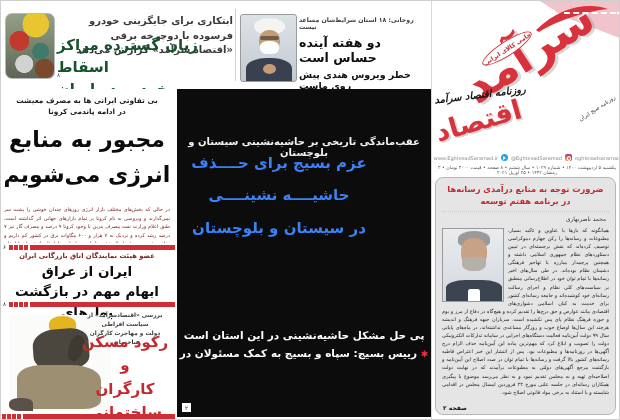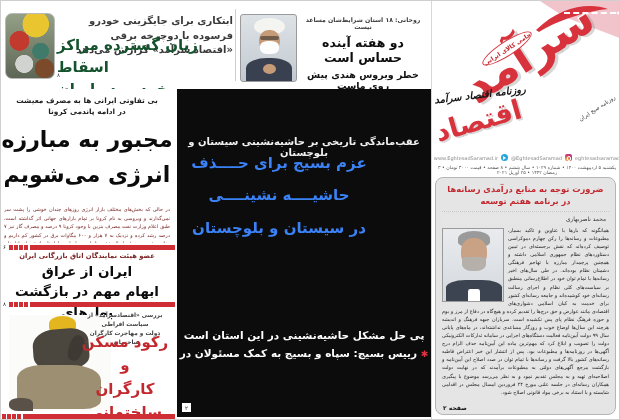--- a/index.html
+++ b/index.html
@@ -21,21 +21,21 @@
   .scrap-headline{position:absolute;left:56px;top:34px;width:176px;font-size:15px;font-weight:bold;color:#14532d;line-height:1.45;text-align:left;}
   .strip-vrule{position:absolute;left:234px;top:8px;height:72px;width:0;border-left:1px solid #cfcfcf;}
   .rouhani-photo{position:absolute;left:239px;top:13px;width:57px;height:68px;border:1px solid #9a9a9a;border-radius:3px;overflow:hidden;
     background:linear-gradient(180deg,#dde2e6,#c2cad1);}
   .rp-turban{position:absolute;top:3px;left:13px;width:31px;height:17px;background:#f4f4f1;border-radius:50%;}
   .rp-face{position:absolute;top:15px;left:18px;width:21px;height:22px;background:#c69b77;border-radius:45%;}
   .rp-glasses{position:absolute;top:21px;left:19px;width:19px;height:4px;background:rgba(40,40,40,.55);border-radius:2px;}
   .rp-mask{position:absolute;top:26px;left:19px;width:19px;height:13px;background:#fdfdfd;border-radius:40%;}
   .rp-body{position:absolute;bottom:0;left:5px;width:46px;height:23px;background:#394050;border-radius:45% 45% 0 0;}
   .rp-hands{position:absolute;bottom:7px;left:22px;width:13px;height:10px;background:#c69b77;border-radius:50%;}
-  .rouhani-block{position:absolute;left:298px;top:15px;width:128px;text-align:center;}
+  .rouhani-block{position:absolute;left:298px;top:15px;width:128px;text-align:left;}
   .rouhani-kicker{font-size:6.2px;font-weight:bold;color:#3a3a3a;}
   .rouhani-headline{margin-top:5px;font-size:12.5px;font-weight:bold;color:#0d0d0d;}
   .rouhani-subhead{margin-top:4px;font-size:9.5px;font-weight:bold;color:#111;}
 
   
   .left-col{position:absolute;left:0;top:88px;width:174px;height:332px;background:#fff;}
   .energy-kicker{position:absolute;left:2px;top:6px;width:168px;font-size:7.4px;font-weight:bold;color:#222;line-height:1.55;text-align:center;}
   .energy-headline{position:absolute;left:0;top:33px;width:172px;font-size:22px;font-weight:bold;color:#0b0b0b;line-height:1.6;text-align:center;}
   .energy-body{position:absolute;left:3px;top:116px;width:166px;height:38px;overflow:hidden;font-size:5px;line-height:1.7;text-align:justify;color:#7c2626;}
   .red-divider{position:absolute;left:0;width:174px;height:6px;display:flex;align-items:center;direction:ltr;}
@@ -138,21 +138,21 @@
       <div class="rouhani-subhead">خطر ویروس هندی پیش روی ماست</div>
     </div>
   </div>
 
   <div class="left-col">
     <div class="energy-kicker">
       <div>بی تفاوتی ایرانی ها به مصرف معیشت</div>
       <div>در ادامه پاندمی کرونا</div>
     </div>
     <div class="energy-headline">
-      <div>مجبور به مبارزه</div>
+      <div>مجبور به منابع</div>
       <div>انرژی می‌شویم</div>
     </div>
     <div class="energy-body">در حالی که بخش‌های مختلف بازار انرژی روزهای چندان خوشی را پشت سر نمی‌گذارند و ویروسی به نام کرونا بر تمام بازارهای جهانی اثر گذاشته است، طبق اعلام وزارت نفت مصرف بنزین با وجود کرونا ۹ درصد و مصرف گاز نیز ۷ درصد رشد کرده و نزدیک به ۷ هزار و ۶۰۰ مگاوات برق در کشور کم داریم و چنانچه شیوه مصرف اصلاح نشود ناچار به واردات حامل‌های انرژی از بازارهای جهانی خواهیم بود و این یعنی تحت تاثیر قرار گرفتن همه بخش‌های انرژی کشور.</div>
 
     <div class="red-divider div1">
       <span class="num">۶</span>
       <span class="sq"></span>
         <span class="sq"></span>
         <span class="sq"></span>
         <span class="sq"></span>

